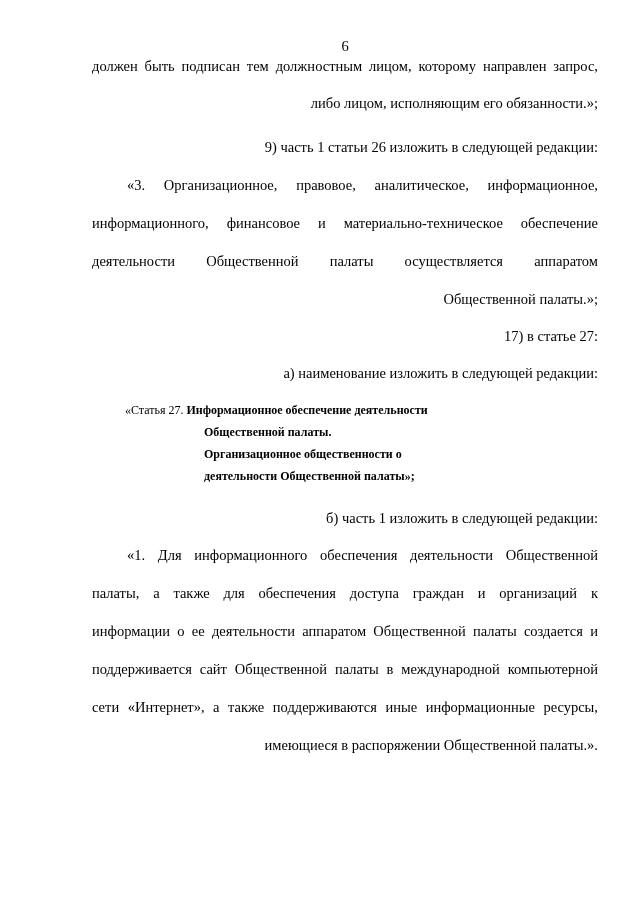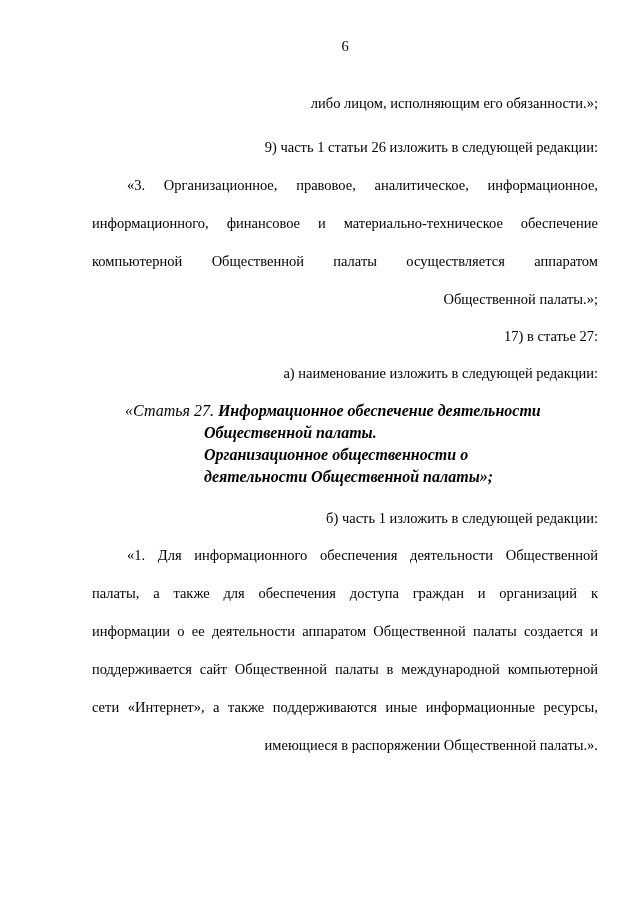--- a/index.html
+++ b/index.html
@@ -35,41 +35,41 @@
     line-height: 19px;
   }
   .justify {
     text-align: justify;
     text-align-last: justify;
   }
   .left { text-align: right; }
   .indent { text-indent: 35px; }
   .hline {
     position: absolute;
-    font-size: 16px;
+    font-size: 12px;
     line-height: 19px;
     white-space: nowrap;
-    font-style: italic;
   }
   .bold { font-weight: bold; }
 </style>
 </head>
 <body>
 
 <div class="page">
 
   <div class="pagenum">6</div>
 
+  <div class="line justify" style="top:57px">должен быть подписан тем должностным лицом, которому направлен запрос,</div>
   <div class="line left" style="top:94px">либо лицом, исполняющим его обязанности.»;</div>
 
   <div class="line left indent" style="top:138px">9) часть 1 статьи 26 изложить в следующей редакции:</div>
 
   <div class="line justify indent" style="top:176px">«3. Организационное, правовое, аналитическое, информационное,</div>
   <div class="line justify" style="top:214px">информационного, финансовое и материально-техническое обеспечение</div>
-  <div class="line justify" style="top:252px">компьютерной Общественной палаты осуществляется аппаратом</div>
+  <div class="line justify" style="top:252px">деятельности Общественной палаты осуществляется аппаратом</div>
   <div class="line left" style="top:290px">Общественной палаты.»;</div>
 
   <div class="line left indent" style="top:327px">17) в статье 27:</div>
   <div class="line left indent" style="top:364px">а) наименование изложить в следующей редакции:</div>
 
   <div class="hline" style="top:401px; left:125px"><span>«Статья 27. </span><span class="bold">Информационное обеспечение деятельности</span></div>
   <div class="hline bold" style="top:423px; left:204px">Общественной палаты.</div>
   <div class="hline bold" style="top:445px; left:204px">Организационное общественности о</div>
   <div class="hline bold" style="top:467px; left:204px">деятельности Общественной палаты»;</div>
 

